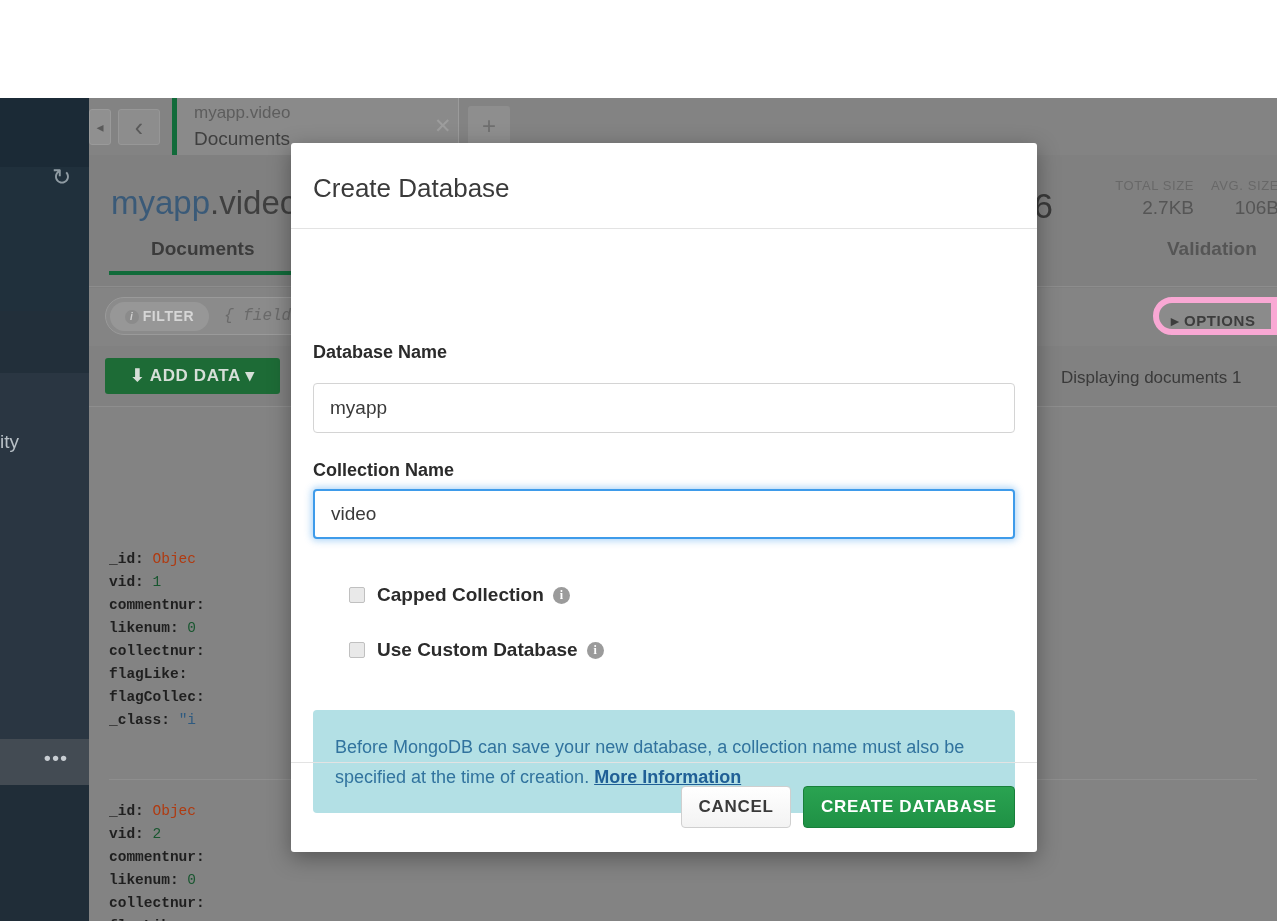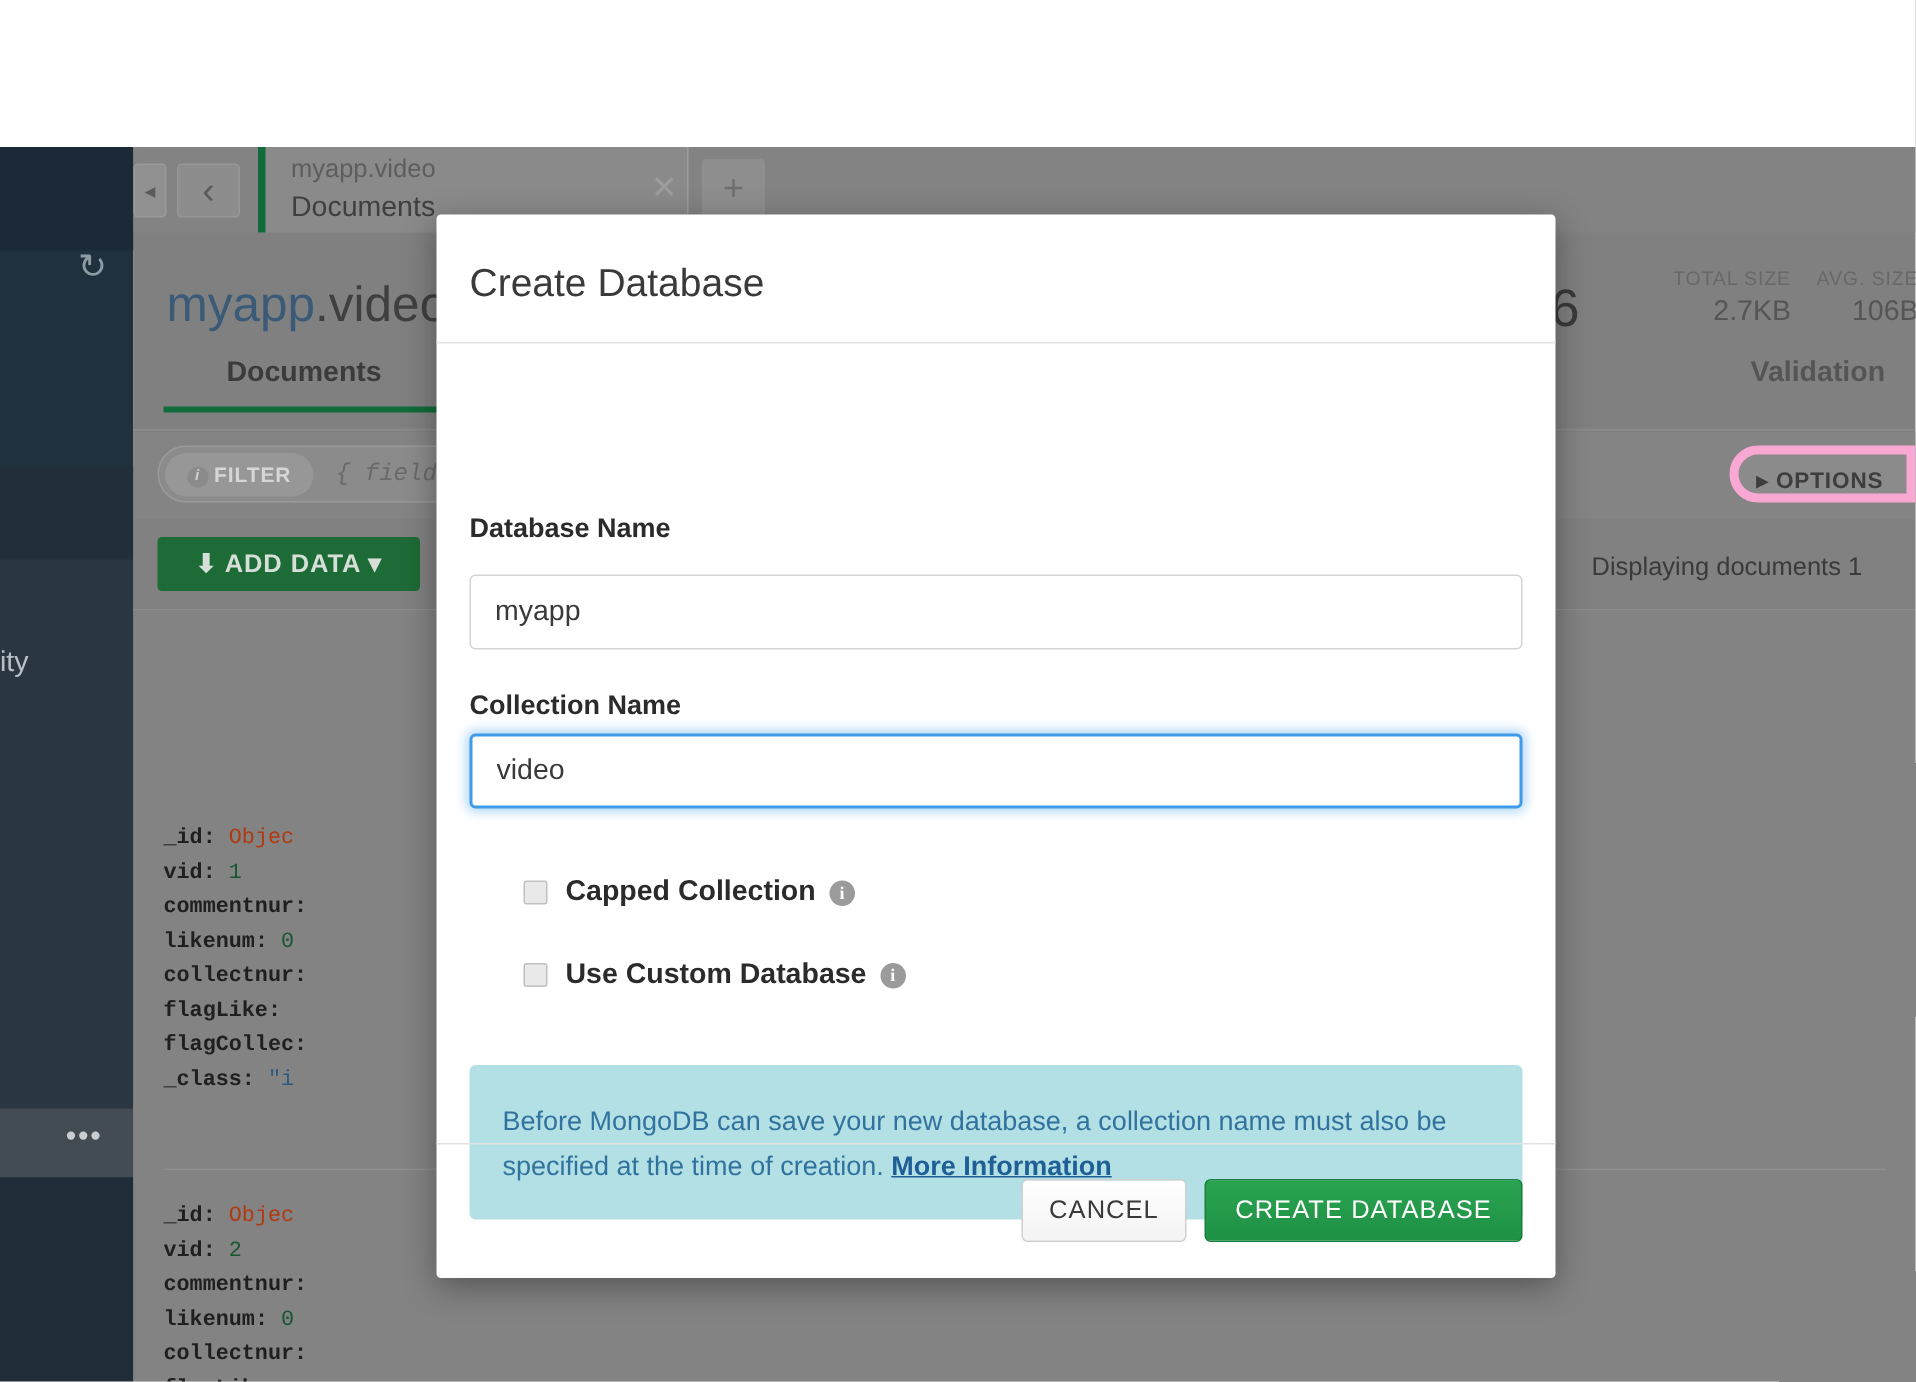--- a/index.html
+++ b/index.html
@@ -233,21 +233,21 @@
   }
   .info-banner a, .info-banner .link {
     color: #1f5f96; font-weight: bold; text-decoration: underline;
   }
   .modal-footer {
     position: absolute; left: 0; bottom: 0; width: 746px; height: 90px;
     border-top: 1px solid #e3e3e3;
   }
   .btn {
     position: absolute; top: 23px; height: 42px;
-    border-radius: 4px; font-size: 17px; font-weight: normal; letter-spacing: .7px;
+    border-radius: 4px; font-size: 17px; font-weight: bold; letter-spacing: .7px;
     cursor: pointer; white-space: nowrap;
     font-family: "Liberation Sans", sans-serif;
   }
   .btn-cancel {
     right: 246px; width: 110px;
     background: linear-gradient(#ffffff,#f3f3f3);
     border: 1px solid #cfcfcf; color: #3a3a3a;
   }
   .btn-create {
     right: 22px; width: 212px;

